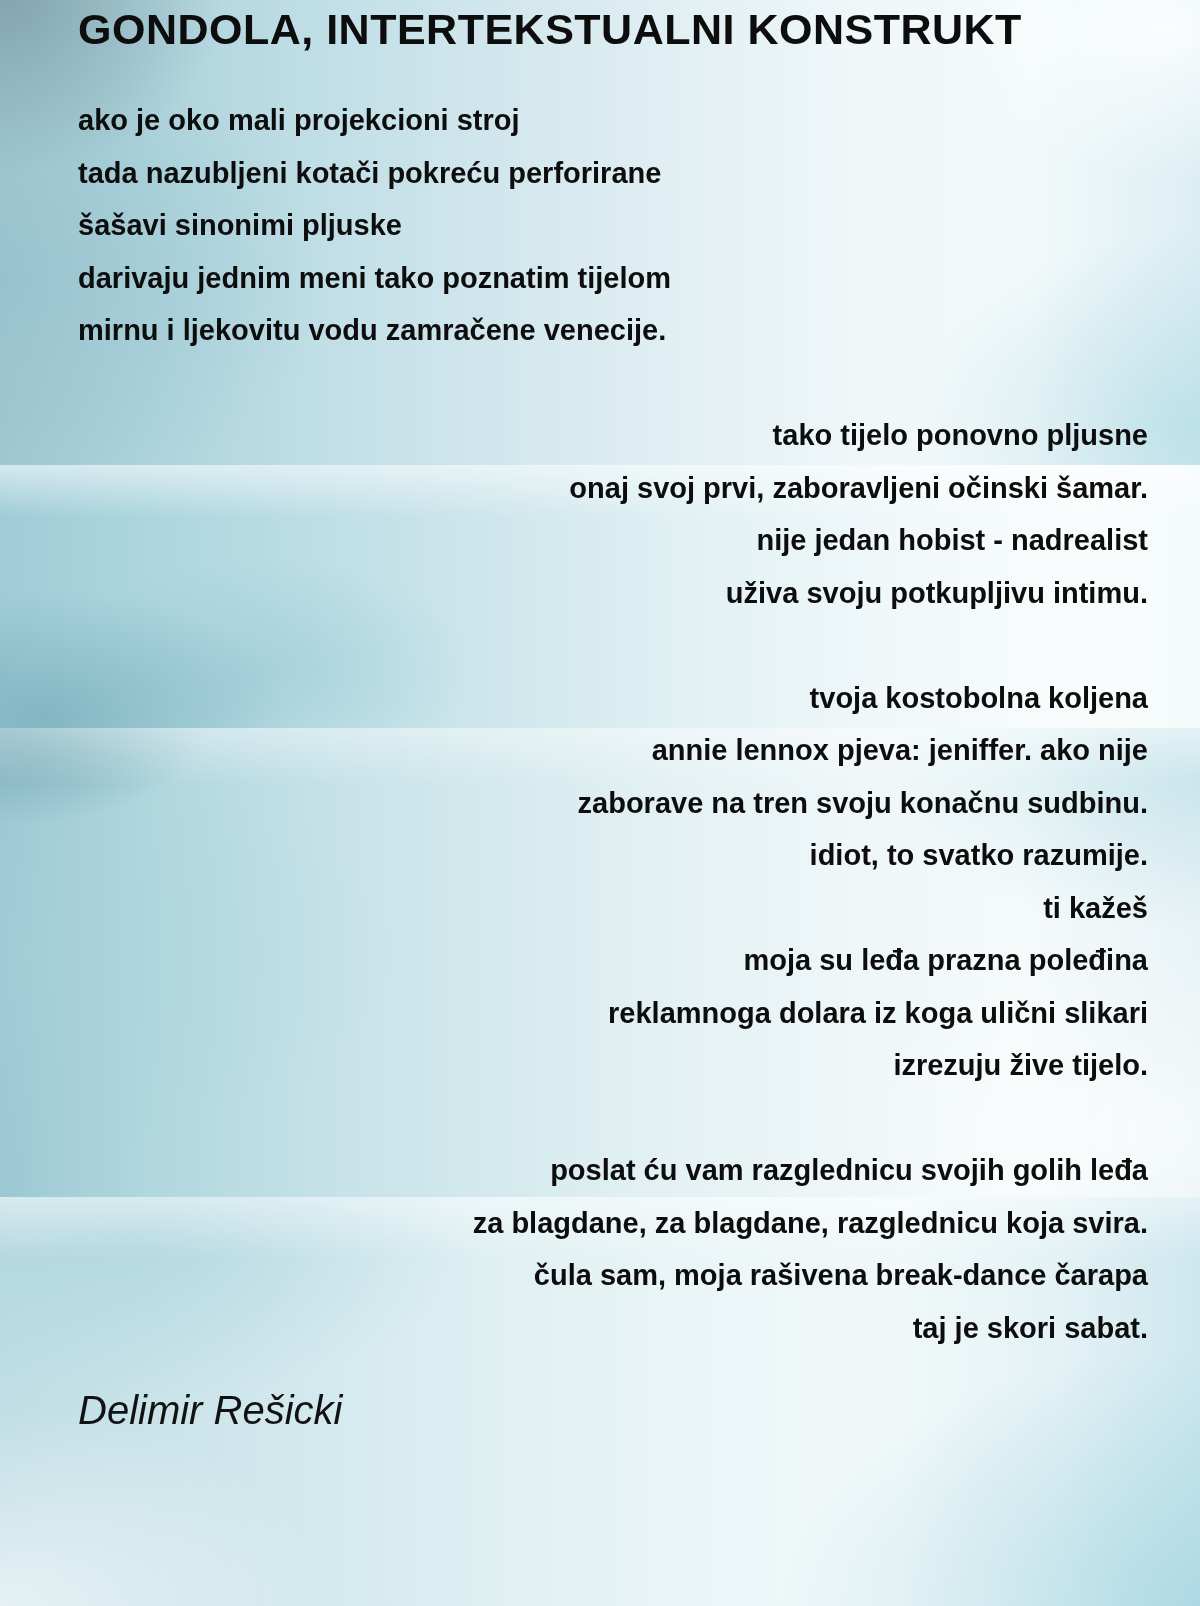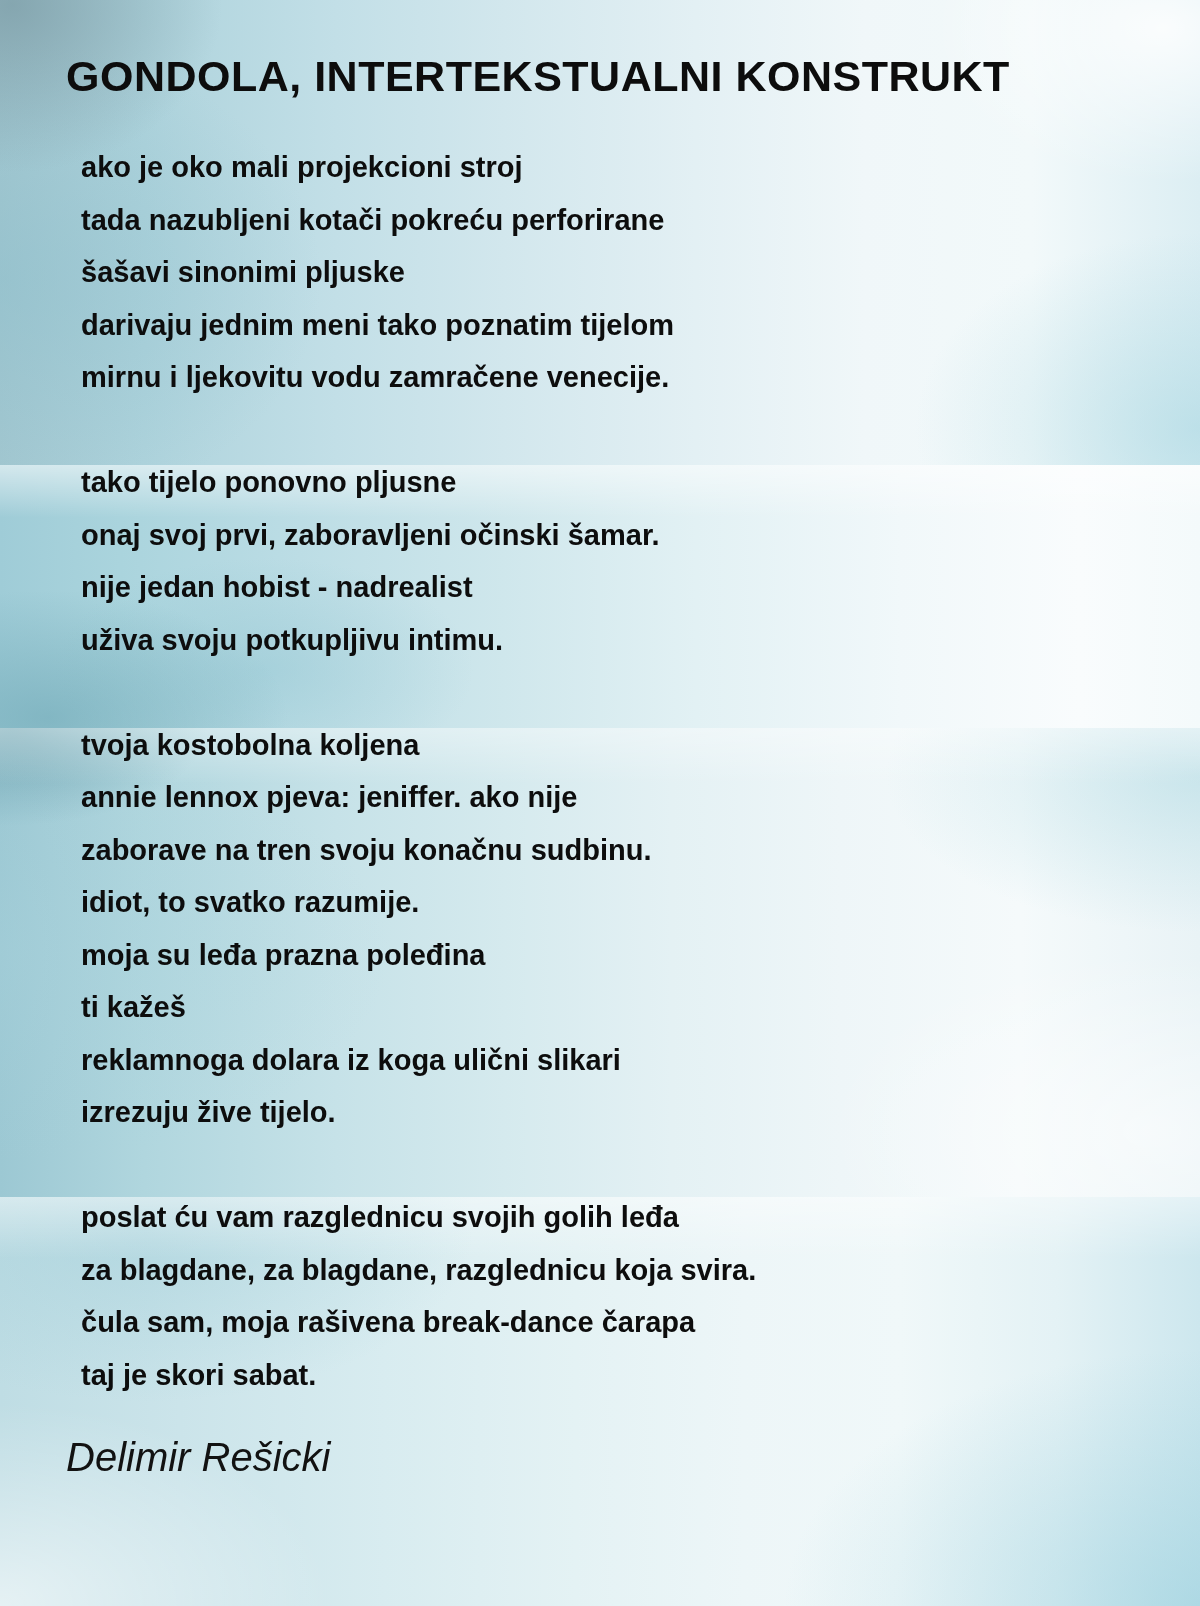--- a/index.html
+++ b/index.html
@@ -52,35 +52,34 @@
       linear-gradient(to bottom, rgba(255,255,255,0.45), rgba(255,255,255,0) 15%),
       radial-gradient(ellipse 440px 230px at 12% 8%, rgba(148,200,212,0.40), rgba(148,200,212,0) 75%),
       radial-gradient(ellipse 520px 320px at 100% 100%, rgba(148,205,220,0.55), rgba(148,205,220,0) 80%),
       radial-gradient(ellipse 440px 270px at 0% 100%, rgba(255,255,255,0.60), rgba(255,255,255,0) 75%),
       linear-gradient(to right, #bfdde4 0%, #cbe4ea 15%, #d8ecf0 32%, #e4f2f4 48%, #edf6f8 62%, #f0f8f9 75%, #e4f2f5 88%, #cde7ee 100%);
   }
 
   
   .content {
     position: absolute;
-    top: 0; left: 66px;
+    top: 0; left: 78px;
     width: 1070px;
-    padding-top: 47px;
     color: #0d0d0d;
   }
   .title {
     margin: 0;
     font-size: 43px;
     font-weight: bold;
     line-height: 58px;
     letter-spacing: 0.5px;
   }
   .poem { margin-top: 36px; }
-  .stanza { margin: 15px; }
-  .stanza + .stanza { margin-top: 52.5px; }
+  .stanza { margin: 0; }
+  .stanza + .stanza { margin-top: 52.5px; text-align: right; }
   .line {
     font-size: 29px;
     font-weight: bold;
     line-height: 52.5px;
     white-space: nowrap;
   }
   .author {
     margin-top: 30px;
     font-size: 40px;
     font-style: italic;
@@ -116,22 +115,22 @@
       <div class="line">onaj svoj prvi, zaboravljeni očinski šamar.</div>
       <div class="line">nije jedan hobist - nadrealist</div>
       <div class="line">uživa svoju potkupljivu intimu.</div>
     </div>
 
     <div class="stanza">
       <div class="line">tvoja kostobolna koljena</div>
       <div class="line">annie lennox pjeva: jeniffer. ako nije</div>
       <div class="line">zaborave na tren svoju konačnu sudbinu.</div>
       <div class="line">idiot, to svatko razumije.</div>
+      <div class="line">ti kažeš</div>
       <div class="line">moja su leđa prazna poleđina</div>
-      <div class="line">ti kažeš</div>
       <div class="line">reklamnoga dolara iz koga ulični slikari</div>
       <div class="line">izrezuju žive tijelo.</div>
     </div>
 
     <div class="stanza">
       <div class="line">poslat ću vam razglednicu svojih golih leđa</div>
       <div class="line">za blagdane, za blagdane, razglednicu koja svira.</div>
       <div class="line">čula sam, moja rašivena break-dance čarapa</div>
       <div class="line">taj je skori sabat.</div>
     </div>

